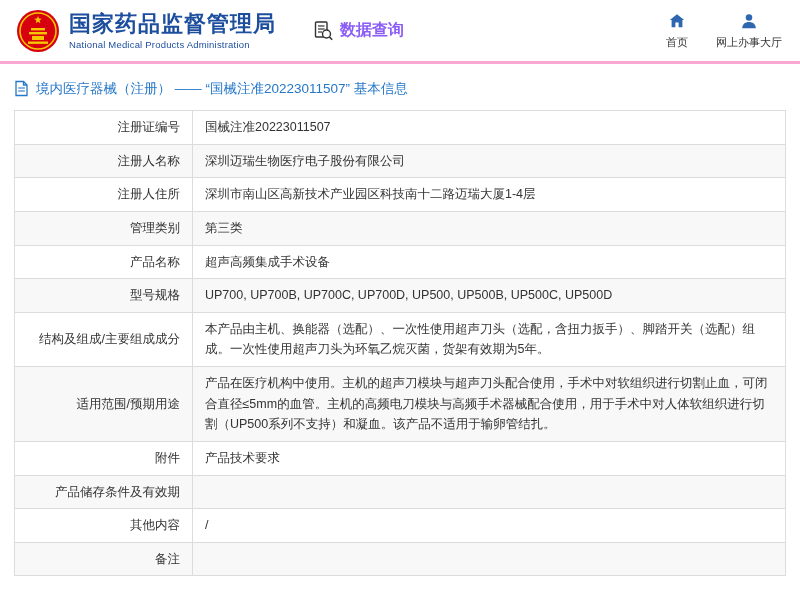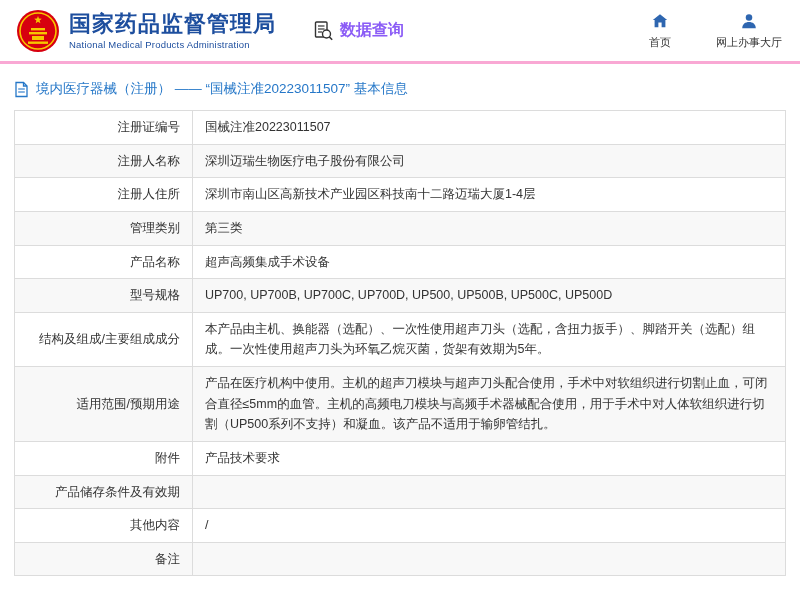--- a/index.html
+++ b/index.html
@@ -46,41 +46,41 @@
   .data-query svg { width: 22px; height: 22px; }
   .data-query-label {
     font-size: 16px;
     font-weight: bold;
     color: #8b5cf6;
     margin-left: 6px;
   }
   .top-nav {
     margin-left: auto;
     display: flex;
-    gap: 45px;
+    gap: 28px;
   }
   .top-nav-item {
     display: flex;
     flex-direction: column;
     align-items: center;
     text-decoration: none;
     cursor: pointer;
   }
   .top-nav-item svg { width: 18px; height: 18px; }
   .top-nav-label {
     font-size: 11px;
     color: #333;
     margin-top: 5px;
     white-space: nowrap;
   }
 
   
   .breadcrumb-bar {
     display: flex;
-    align-items: flex-end;
+    align-items: flex-start;
     padding: 16px 0 10px 14px;
   }
   .breadcrumb-bar svg { width: 15px; height: 17px; flex: 0 0 15px; }
   .breadcrumb-text {
     margin-left: 7px;
     font-size: 13.5px;
     color: #2577c8;
   }
 
   

